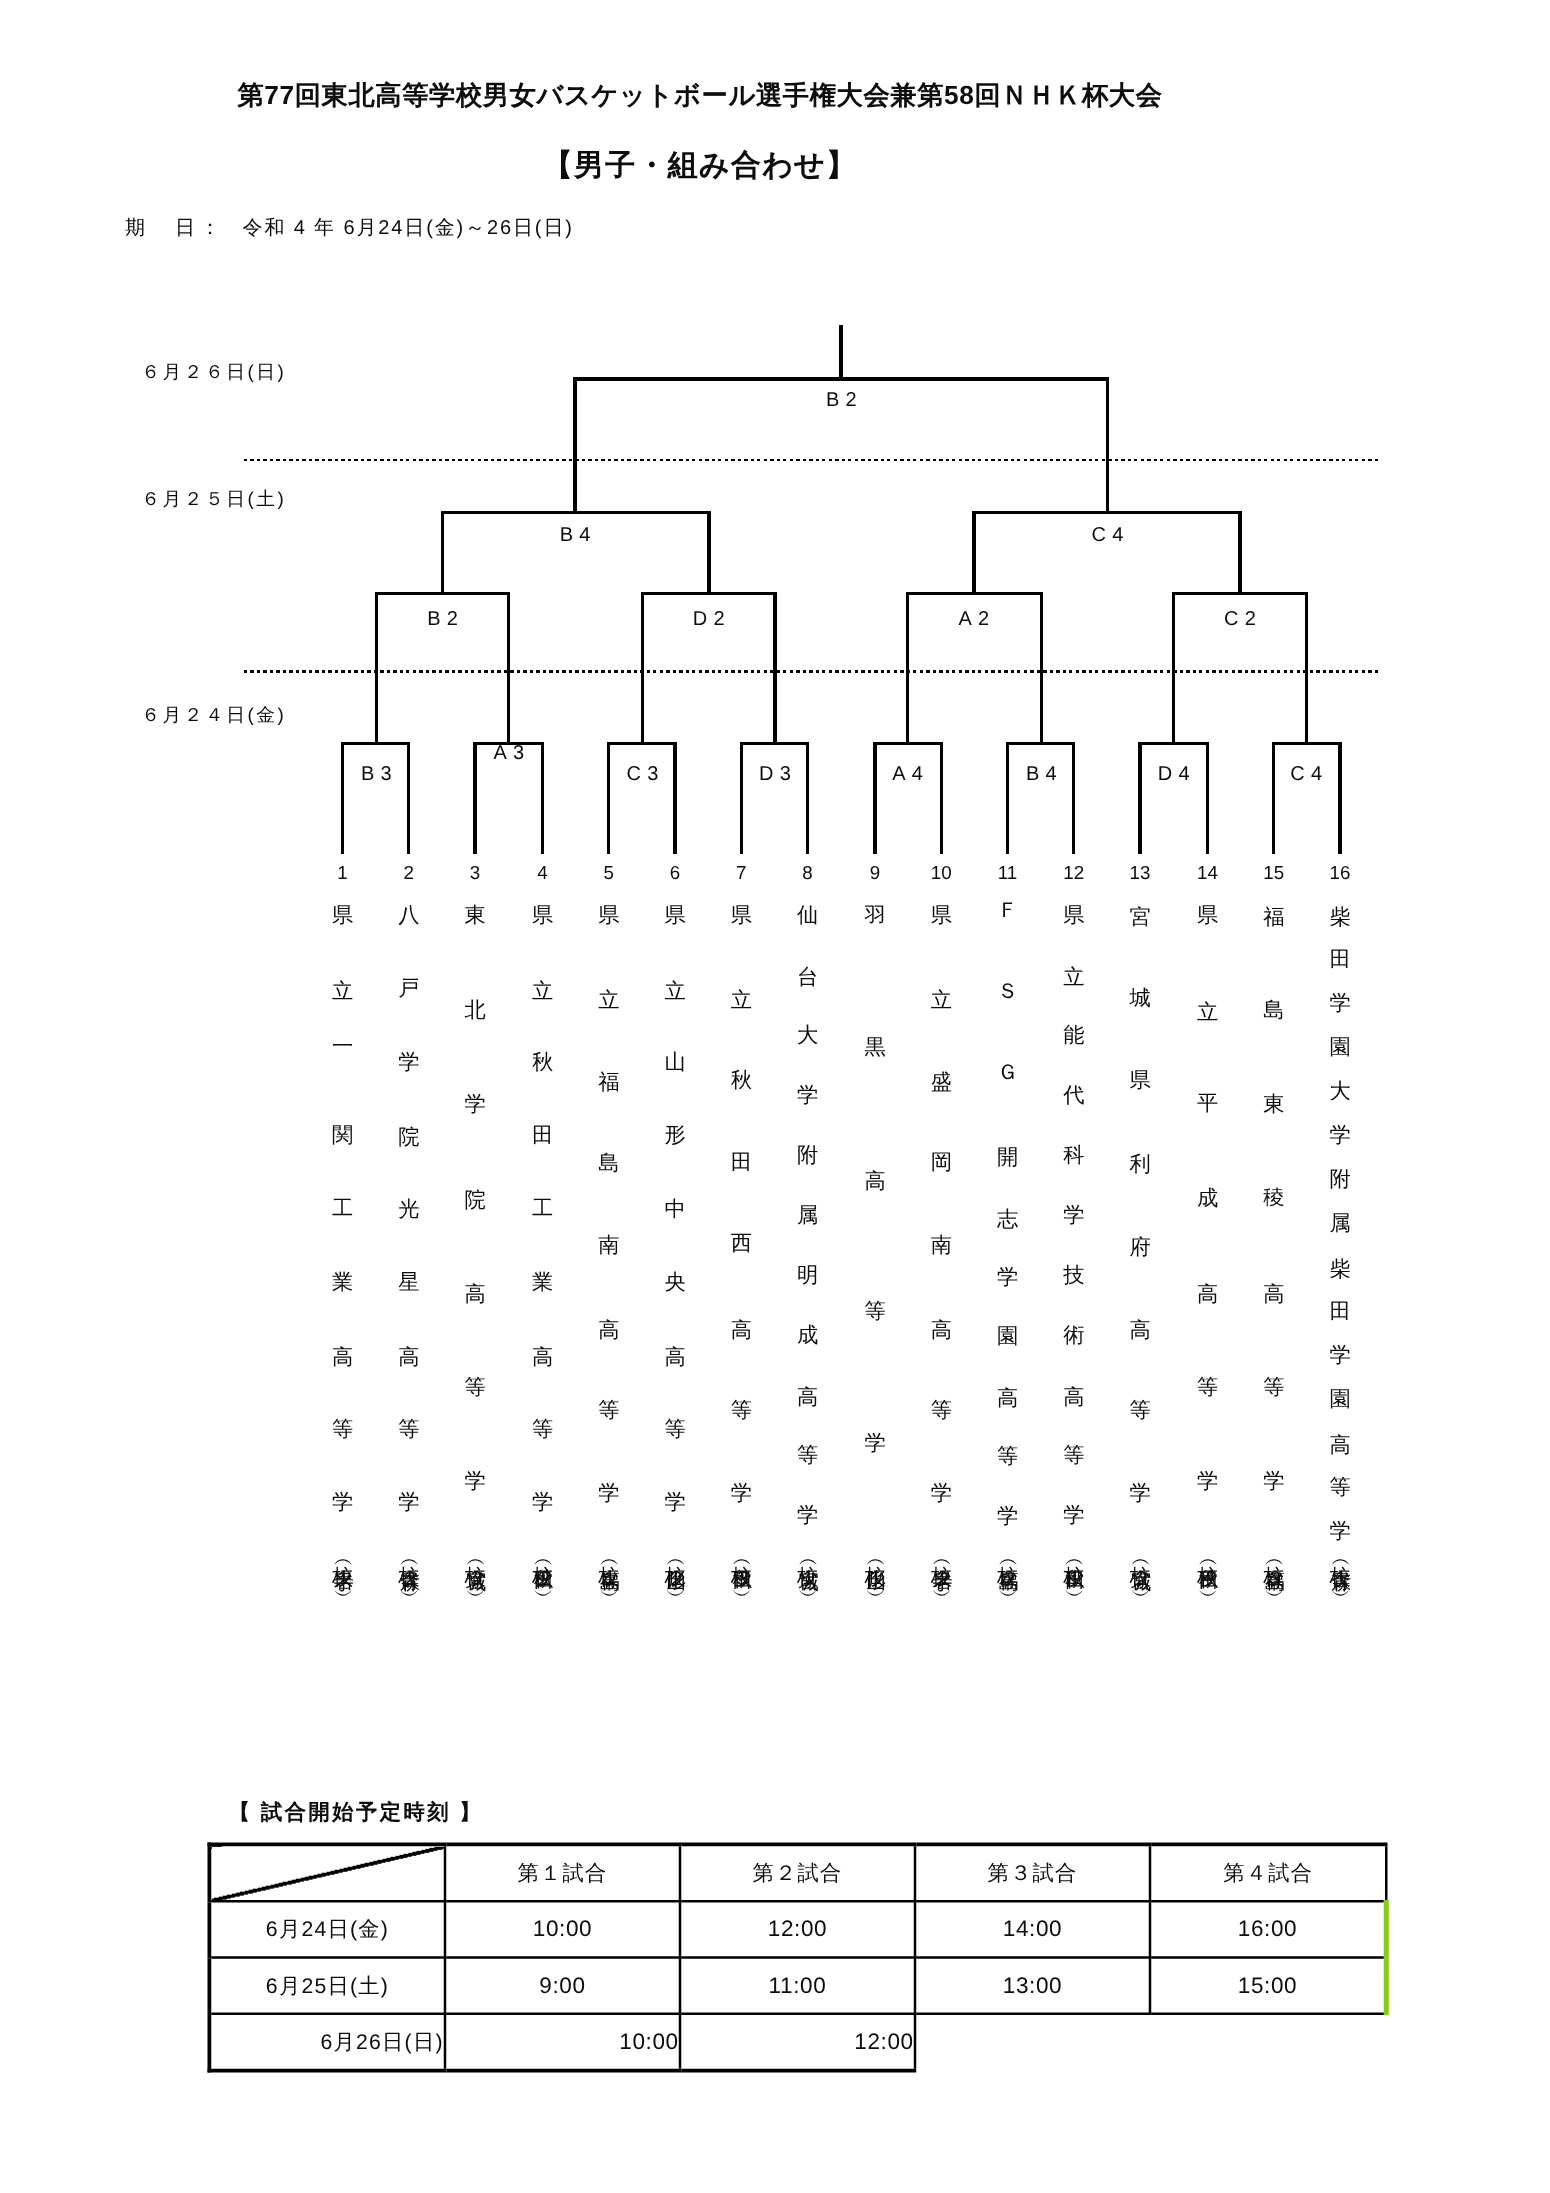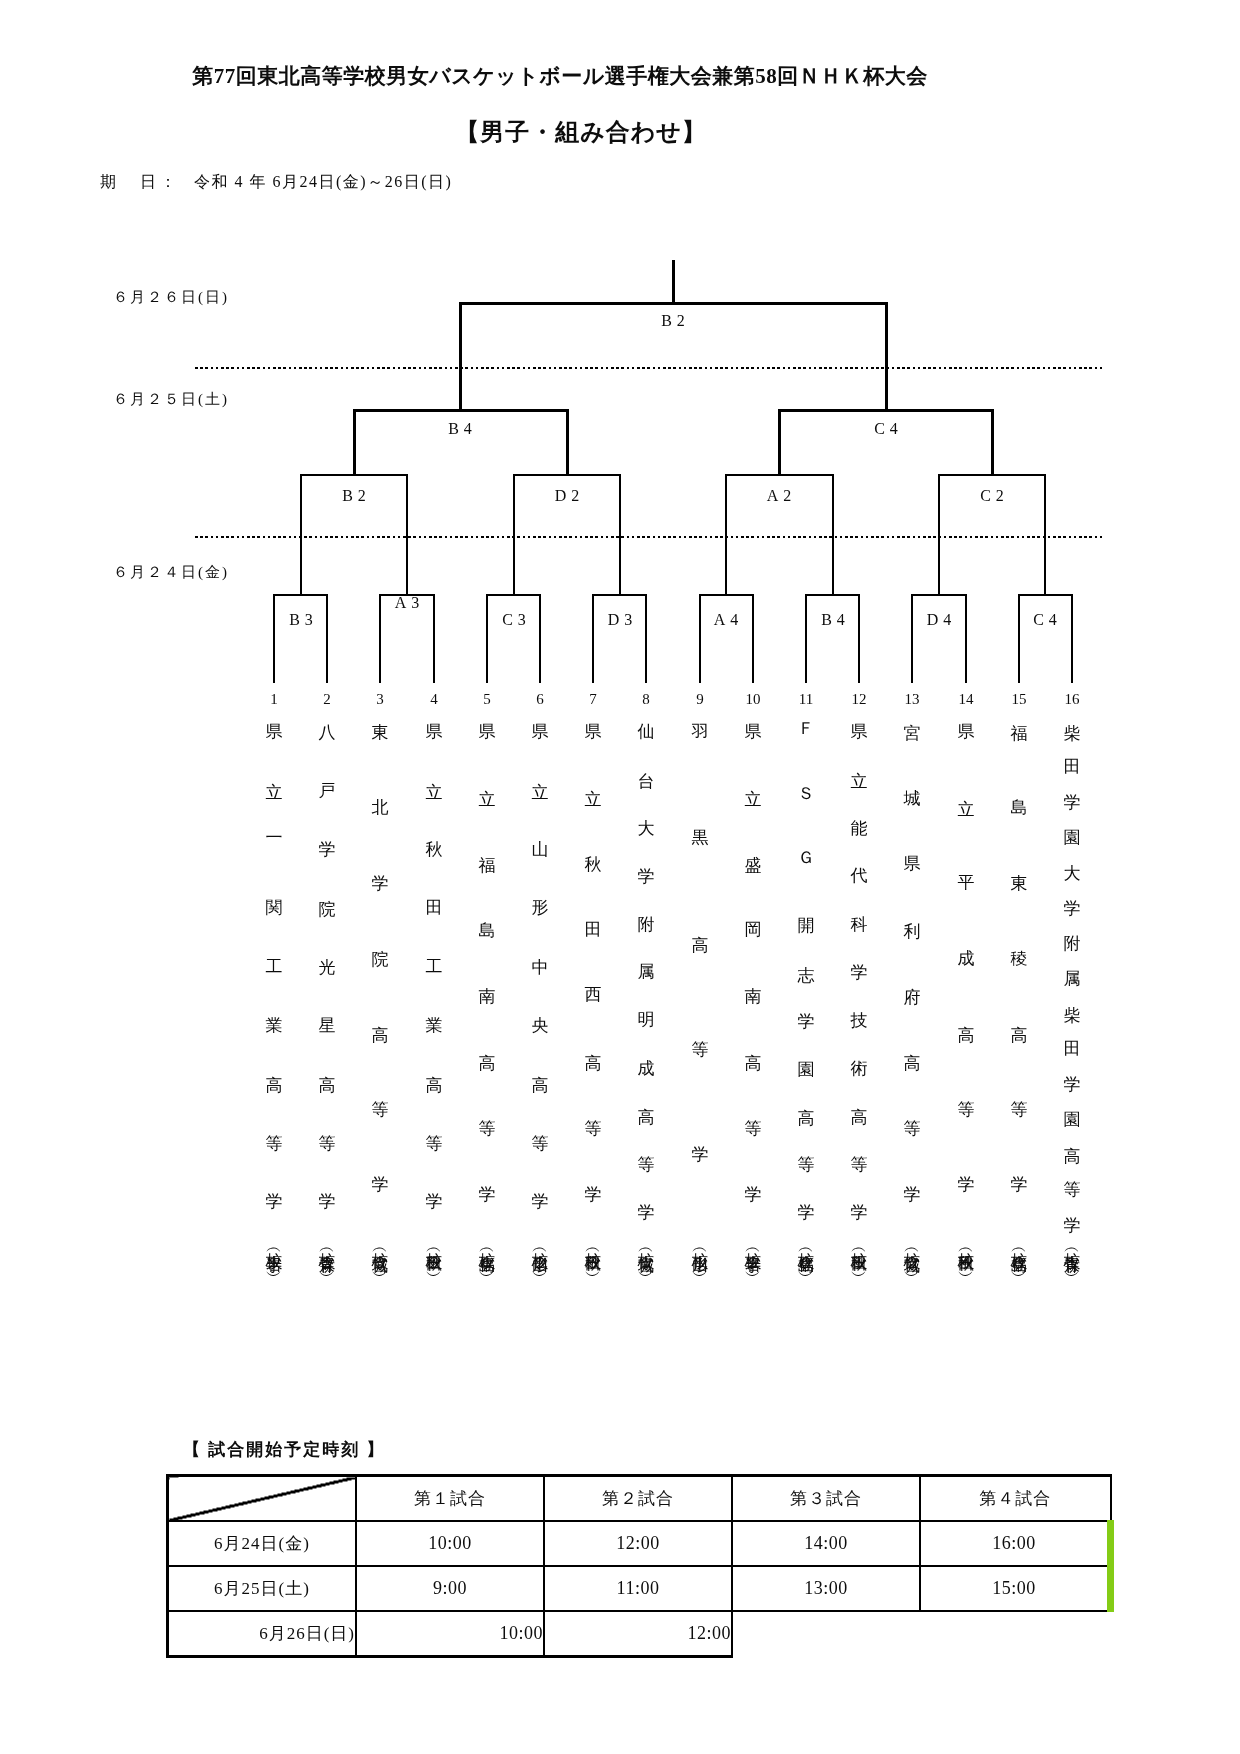--- a/index.html
+++ b/index.html
@@ -1,31 +1,31 @@
 <!DOCTYPE html>
 <html><head>
 <meta charset="utf-8">
 <style>
   html,body{margin:0;padding:0;background:#ffffff;}
   .page{
     position:relative;
     width:1240px;
     height:1754px;
     background:#ffffff;
-    font-family:Liberation Serif, serif;
+    font-family:Liberation Sans, sans-serif;
     color:#0d0d0d;
     overflow:hidden;
   }
   .doc-title{
     position:absolute; top:62px; left:0; width:1120px;
     text-align:center; font-size:21px; font-weight:bold; letter-spacing:0.5px;
   }
   .doc-subtitle{
     position:absolute; top:116px; left:0; width:1120px;
-    text-align:center; font-size:24px; font-weight:bold; letter-spacing:1px;padding-left:21px;
+    text-align:center; font-size:24px; font-weight:bold; letter-spacing:1px;
   }
   .info-line{ position:absolute; left:100px; font-size:16px; letter-spacing:1.5px; }
   .info-line .lbl{ letter-spacing:4px; margin-right:14px; }
   .bracket-svg{ position:absolute; top:0; left:0; pointer-events:none; }
   .b-solid{ stroke:#000; stroke-width:2.5; fill:none; }
   .b-final{ stroke:#000; stroke-width:3; fill:none; }
   .b-dotted{ stroke:#000; stroke-width:2.2; fill:none; stroke-dasharray:2.6 2.6; }
   .bdate{ position:absolute; left:113px; font-size:15px; letter-spacing:2px; white-space:nowrap; }
   .rlabel{
     position:absolute; transform:translateX(-50%);
@@ -51,21 +51,21 @@
     border-collapse:collapse; table-layout:fixed;
   }
   table.sched td{
     width:186px; height:43px; border:2px solid #000;
     text-align:center; vertical-align:middle;
     font-size:17px; letter-spacing:1px; padding:0;
   }
   table.sched td.time{ font-size:18px; letter-spacing:0.5px; }
   table.sched tr.hdr td{ border-top:3px solid #000; }
   table.sched td.c0{ border-left:3px solid #000; }
-  table.sched tr.r1 td.last, table.sched tr.r2 td.last{ border-right:7px solid #84cc16;text-align:center; }
+  table.sched tr.r1 td.last, table.sched tr.r2 td.last{ border-right:4px solid #84cc16;text-align:center; }
   table.sched tr.r3 td.real{ border-bottom:3px solid #000;text-align:right; }
   table.sched td.diag{
     background:linear-gradient(to bottom right,
       transparent calc(50% - 1.5px), #000 calc(50% - 1.5px),
       #000 calc(50% + 1.5px), transparent calc(50% + 1.5px));
   }
   table.sched td.nocell{ border:none; background:transparent; }
 </style>
 </head>
 <body>

